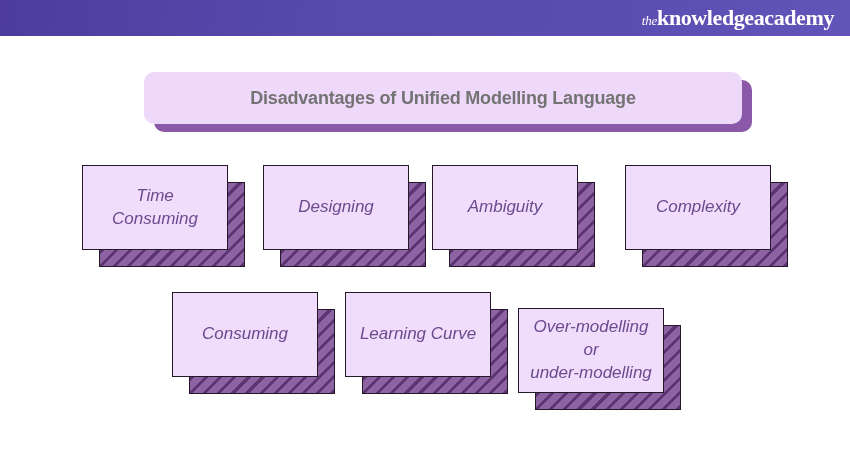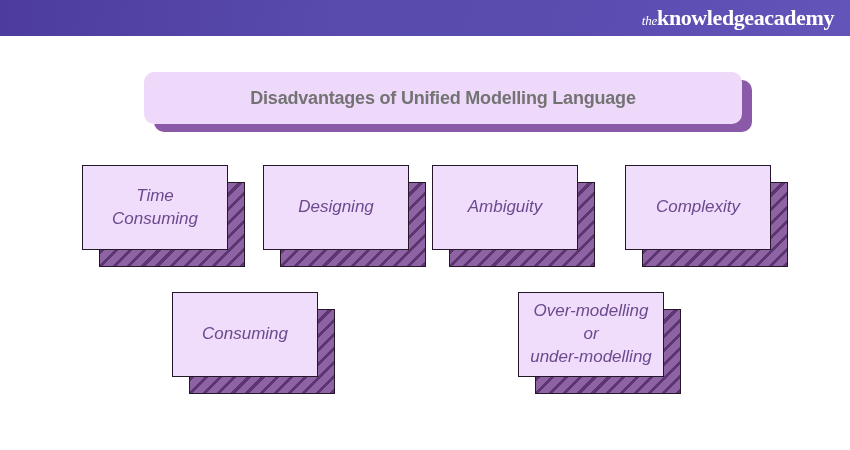--- a/index.html
+++ b/index.html
@@ -171,22 +171,28 @@
     </div>
   </div>
 
   <div class="card row2" style="left:172px; top:292px;">
     <div class="card-shadow"></div>
     <div class="card-body">
       <span class="card-label">Consuming</span>
     </div>
   </div>
 
+  <div class="card row2" style="left:345px; top:292px;">
+    <div class="card-shadow"></div>
+    <div class="card-body">
+      <span class="card-label">Learning Curve</span>
+    </div>
+  </div>
 
-  <div class="card row2" style="left:518px; top:292px;">
+  <div class="card row2" style="left:518px; top:308px;">
     <div class="card-shadow"></div>
     <div class="card-body">
       <span class="card-label">Over-modelling or
 under-modelling</span>
     </div>
   </div>
 
 </div>
 
 </body></html>

